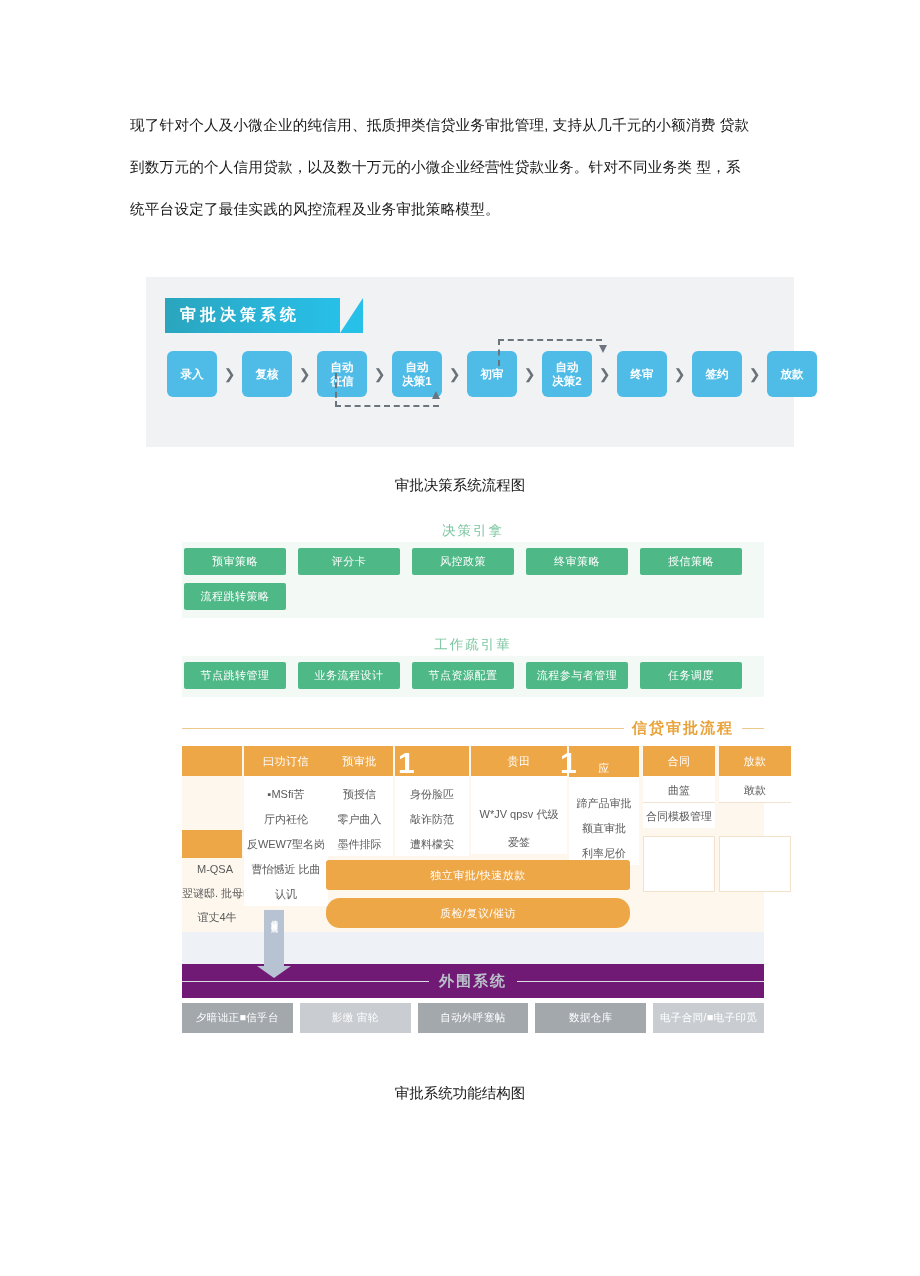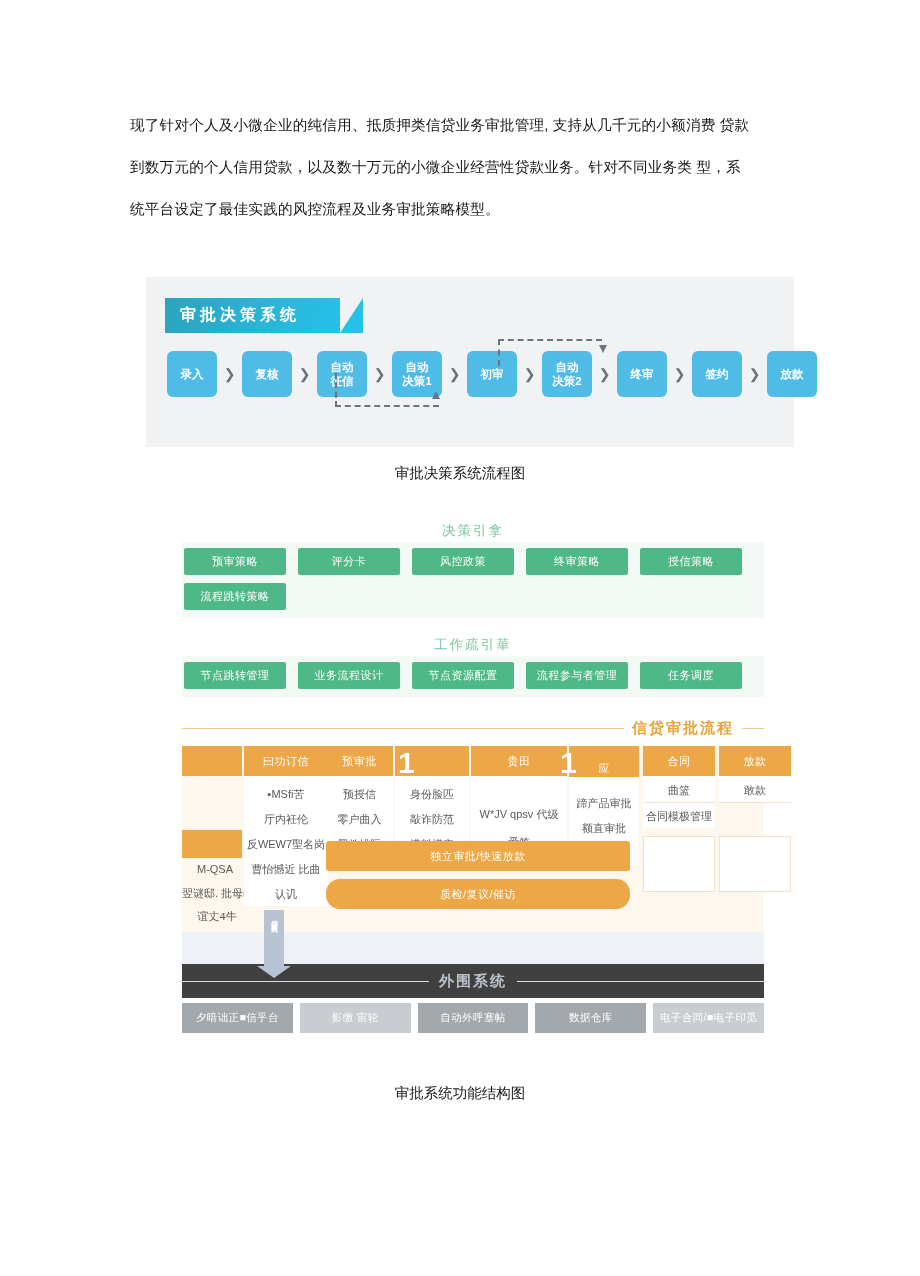--- a/index.html
+++ b/index.html
@@ -142,21 +142,21 @@
   }
 
   .fig-caption {
     position: absolute;
     width: 920px;
     left: 0;
     text-align: center;
     font-size: 14.5px;
     color: #161616;
   }
-  .cap1 { top: 464px; text-align: center; }
+  .cap1 { top: 476px; text-align: center; }
   .cap2 { top: 1084px; }
 
   
   .fig2 {
     position: absolute;
     left: 182px;
     top: 520px;
     width: 582px;
     height: 512px;
   }
@@ -258,20 +258,21 @@
   .obar {
     position: absolute;
     background: #eea747;
     border-radius: 3px;
     color: #ffffff;
     font-size: 11px;
     display: flex;
     align-items: center;
     justify-content: center;
     letter-spacing: .5px;
+    margin-top: 19px;
   }
 
   .big-one {
     position: absolute;
     color: #ffffff;
     font-size: 30px;
     font-weight: bold;
     line-height: 30px;
     font-family: "Liberation Sans", sans-serif;
   }
@@ -286,21 +287,21 @@
   .grey-band {
     background: #eef1f5;
     height: 32px;
   }
   .grey-title-row {
     display: flex;
     align-items: center;
     justify-content: flex-start;
     gap: 10px;
     height: 34px;
-    background: #404040;
+    background: #701a75;
   }
   .grey-title-row .rule {
     height: 1px;
     background: #d8dee6;
     flex: 1 1 auto;
   }
   .gtitle-text {
     color: #b9c0c9;
     font-size: 15px;
     font-weight: bold;
@@ -457,21 +458,21 @@
     </div>
 
     <div class="orange-body">
 
       <div class="ocol" style="left:0; width:60px;">
         <div class="ohead blank"></div>
       </div>
       <div style="position:absolute;left:0;top:84px;width:60px;height:28px;background:#eea747;"></div>
       <div class="ocell" style="position:absolute;left:0;top:110px;width:66px;">M-QSA</div>
       <div class="ocell" style="position:absolute;left:-4px;top:134px;width:80px;">翌谜邸.  批母巾</div>
-      <div class="ocell" style="position:absolute;left:0;top:158px;width:70px;font-family:Liberation Mono, monospace;">谊丈4牛</div>
+      <div class="ocell" style="position:absolute;left:0;top:158px;width:70px;">谊丈4牛</div>
 
       <div class="ocol" style="left:62px; width:84px;">
         <div class="ohead">曰功订信</div>
         <div class="ocell" style="margin-top:5px">▪MSfi苦</div>
         <div class="ocell">厅内衽伦</div>
         <div class="ocell">反WEW7聖名岗</div>
         <div class="ocell">曹怡憾近  比曲</div>
         <div class="ocell">认讥</div>
       </div>
 

